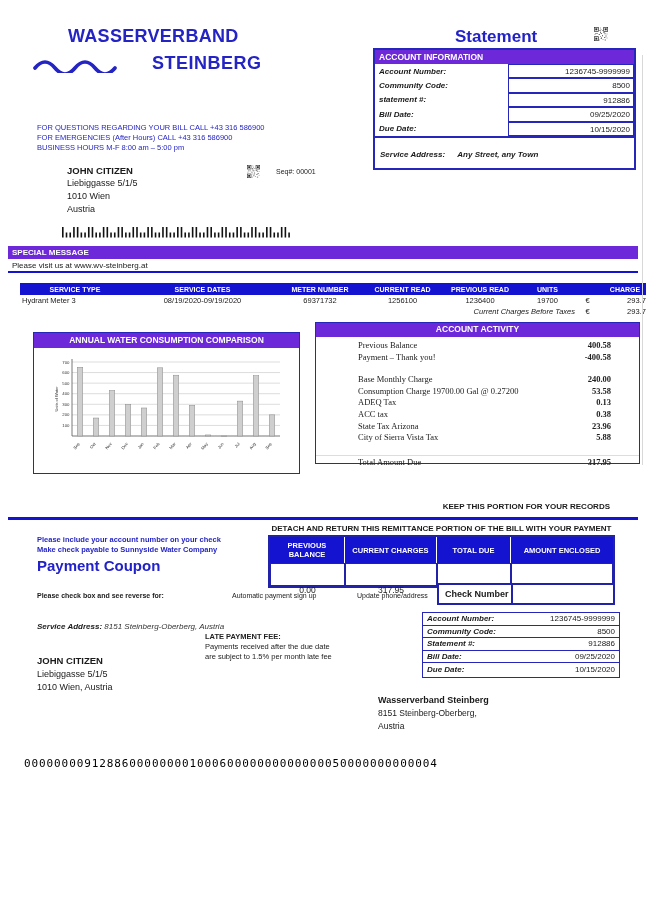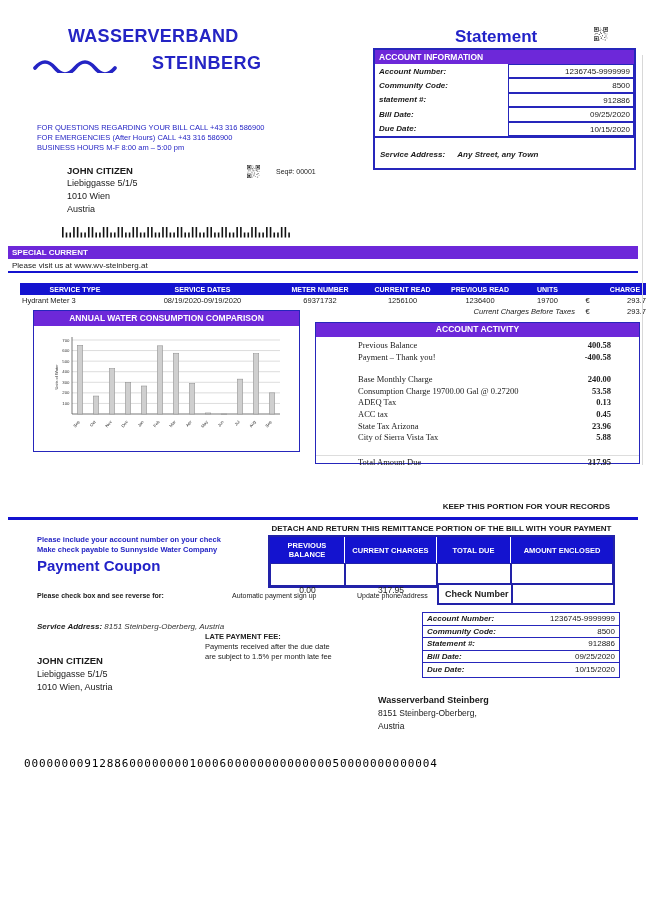--- a/index.html
+++ b/index.html
@@ -45,21 +45,21 @@
   .svc-table { left:8px; top:283px; width:630px; font-size:7.5px;margin-left:12px; }
   .svc-head { display:flex; height:12px; background:#1413cf; color:#fff; font-weight:700; font-size:7px; align-items:center; }
   .svc-row { display:flex; height:11px; align-items:center; }
   .c1{width:110px;} .c2{width:145px;} .c3{width:90px;} .c4{width:75px;} .c5{width:80px;} .c6{width:55px;} .c7{width:25px;} .c8{width:50px;}
   .tc { text-align:center; } .tr { text-align:right; }
   .svc-row .c1 { padding-left:2px; }
   .svc-sub { display:flex; height:11px; align-items:center; }
   .svc-sub .lbl { flex:1; text-align:right; font-style:italic; }
 
   
-  .chart-box { left:33px; top:310px; width:267px; height:142px; border:1.5px solid #2626bb; }
+  .chart-box { left:33px; top:332px; width:267px; height:142px; border:1.5px solid #2626bb; }
   .chart-box .hdr { height:15px; font-size:8.5px; text-align:center; padding-top:2px; }
   .chart-box svg { display:block; }
 
   
   .act-box { left:315px; top:322px; width:325px; height:142px; border:1.5px solid #2626bb; font-family:"Liberation Serif", serif; }
   .act-box .hdr { height:14px; font-size:8.5px; text-align:center; padding-top:1px; font-family:"Liberation Sans", sans-serif; }
   .act-rows { padding-top:3px; }
   .act-row { display:flex; height:11.6px; font-size:8.5px; color:#222; }
   .act-row .lbl { flex:1; padding-left:42px; }
   .act-row .val { width:60px; text-align:right; padding-right:28px;font-weight:bold; }
@@ -272,21 +272,21 @@
       <rect x="200.32" y="5.5" width="1.6" height="5" fill="#111"></rect>
       <rect x="204.03" y="0" width="1.6" height="10.5" fill="#111"></rect>
       <rect x="207.74" y="0" width="1.6" height="10.5" fill="#111"></rect>
       <rect x="211.45" y="5.5" width="1.6" height="5" fill="#111"></rect>
       <rect x="215.16" y="5.5" width="1.6" height="5" fill="#111"></rect>
       <rect x="218.87" y="0" width="1.6" height="10.5" fill="#111"></rect>
       <rect x="222.58" y="0" width="1.6" height="10.5" fill="#111"></rect>
       <rect x="226.29" y="5.5" width="1.6" height="5" fill="#111"></rect>
     </svg>
 
-  <div class="abs sm-banner banner">SPECIAL CURRENT</div>
+  <div class="abs sm-banner banner">SPECIAL MESSAGE</div>
   <div class="abs sm-body">Please visit us at www.wv-steinberg.at</div>
 
   <div class="abs svc-table">
     <div class="svc-head">
       <span class="c1 tc">SERVICE TYPE</span>
       <span class="c2 tc">SERVICE DATES</span>
       <span class="c3 tc">METER NUMBER</span>
       <span class="c4 tc">CURRENT READ</span>
       <span class="c5 tc">PREVIOUS READ</span>
       <span class="c6 tc">UNITS</span>
@@ -377,21 +377,21 @@
       <div class="act-row">
         <span class="lbl">Consumption Charge 19700.00 Gal @ 0.27200</span>
         <span class="val">53.58</span>
       </div>
       <div class="act-row">
         <span class="lbl">ADEQ Tax</span>
         <span class="val">0.13</span>
       </div>
       <div class="act-row">
         <span class="lbl">ACC tax</span>
-        <span class="val">0.45</span>
+        <span class="val">0.38</span>
       </div>
       <div class="act-row">
         <span class="lbl">State Tax Arizona</span>
         <span class="val">23.96</span>
       </div>
       <div class="act-row">
         <span class="lbl">City of Sierra Vista Tax</span>
         <span class="val">5.88</span>
       </div>
       <div class="act-row act-total">

